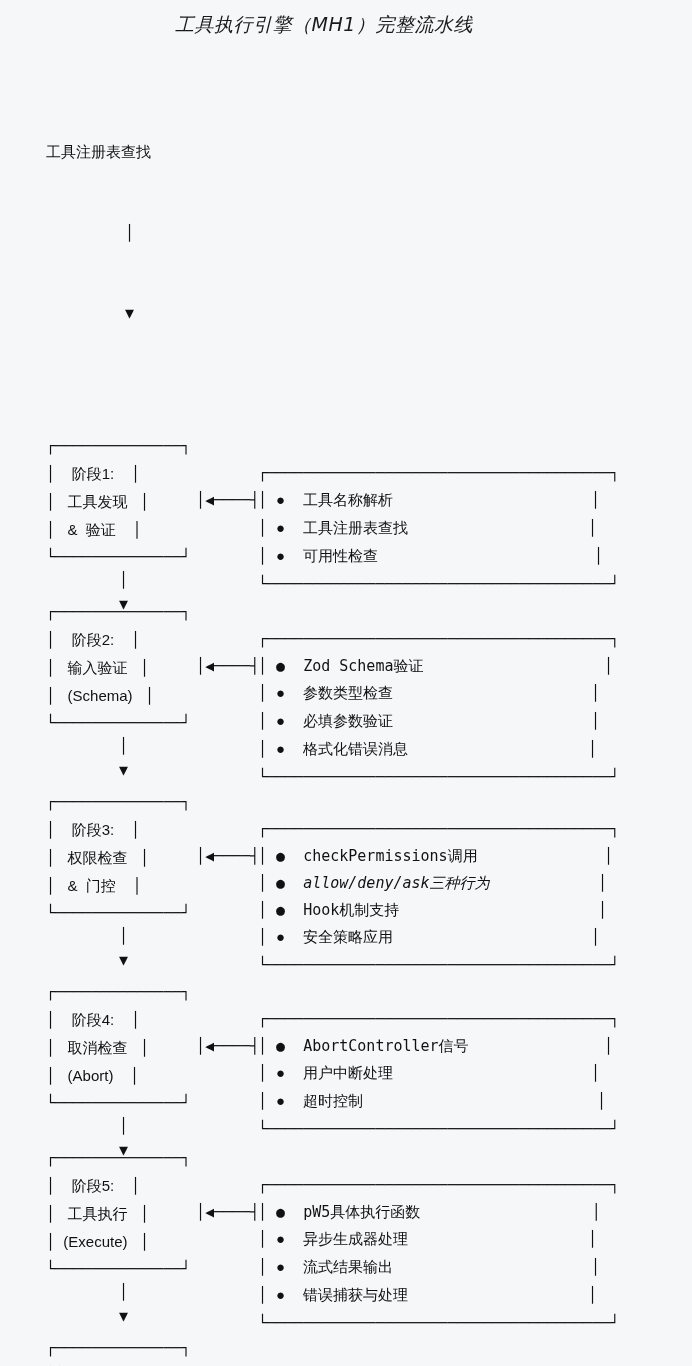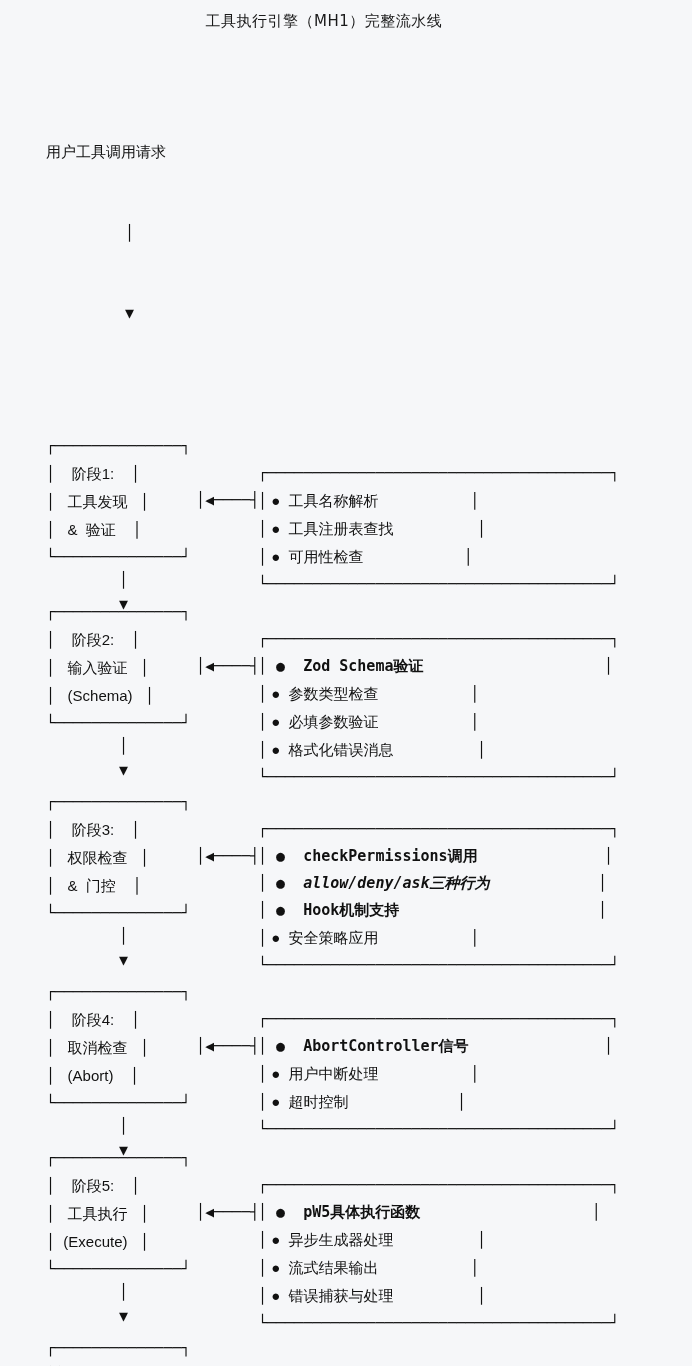--- a/index.html
+++ b/index.html
@@ -17,24 +17,25 @@
   }
 
   
   .title {
     position: absolute;
     top: 12px;
     left: 0;
     width: 648px;
     text-align: center;
     font-family: "DejaVu Sans", sans-serif;
-    font-size: 15px;
+    font-size: 19px;
     letter-spacing: 0.5px;
     color: #1a1a1a;
     white-space: pre;
+    font-style: italic;
   }
 
   
   .ascii {
     position: absolute;
     left: 46px;
     top: 58px;
     font-family: "DejaVu Sans Mono", monospace;
     font-size: 15px;
     line-height: 27px;
@@ -101,41 +102,41 @@
     position: absolute;
     left: 212px;
     top: 0;
     width: 400px;
   }
   .detail-line {
     white-space: pre;
     line-height: 27px;
     font-size: 15px;
   }
-  .detail-line .cjk { font-family: Liberation Sans, sans-serif; text-align: right; }
-  .detail-line .mono { font-family: "DejaVu Sans Mono", monospace; font-weight: bold; }
+  .detail-line .cjk { font-family: Liberation Mono, monospace; text-align: right; }
+  .detail-line .mono { font-family: "DejaVu Sans Mono", monospace; }
   .detail-line .ital { font-style: italic; }
 
   
   .down {
     position: absolute;
     left: 73px;
     white-space: pre;
     font-size: 15px;
     line-height: 24px;
   }
 </style>
 </head>
 <body>
 
 <div class="title">工具执行引擎（MH1）完整流水线</div>
 
 <div class="ascii">
 
-  <div class="entry-label">用户工具调用请求</div>
+  <div class="entry-label">工具注册表查找</div>
   <div class="conn">│</div>
   <div class="conn arrow">▼</div>
 
   
   <div id="stages-host"><div class="stage-row"><div class="stage-box"><div class="stage-line stage-top">┌──────────────┐</div><div class="stage-line stage-txt">│<span class="cjk">    阶段1:    </span>│</div><div class="stage-line stage-txt">│<span class="cjk">   工具发现   </span>│</div><div class="stage-line stage-txt">│<span class="cjk">   &amp;  验证    </span>│</div><div class="stage-line stage-bot">└──────────────┘</div></div><div class="link-arrow" style="top:54px">│◀────┤</div><div class="detail-box" style="top:27px"><div class="detail-line">┌──────────────────────────────────────┐</div><div class="detail-line">│<span class="cjk"> ●  工具名称解析                      </span>│</div><div class="detail-line">│<span class="cjk"> ●  工具注册表查找                    </span>│</div><div class="detail-line">│<span class="cjk"> ●  可用性检查                        </span>│</div><div class="detail-line">└──────────────────────────────────────┘</div></div><div class="down" style="top:135px">│
 ▼</div></div><div class="stage-row tall"><div class="stage-box"><div class="stage-line stage-top">┌──────────────┐</div><div class="stage-line stage-txt">│<span class="cjk">    阶段2:    </span>│</div><div class="stage-line stage-txt">│<span class="cjk">   输入验证   </span>│</div><div class="stage-line stage-txt">│<span class="cjk">   (Schema)   </span>│</div><div class="stage-line stage-bot">└──────────────┘</div></div><div class="link-arrow" style="top:54px">│◀────┤</div><div class="detail-box" style="top:27px"><div class="detail-line">┌──────────────────────────────────────┐</div><div class="detail-line">│<span class="mono"> ●  Zod Schema验证                    </span>│</div><div class="detail-line">│<span class="cjk"> ●  参数类型检查                      </span>│</div><div class="detail-line">│<span class="cjk"> ●  必填参数验证                      </span>│</div><div class="detail-line">│<span class="cjk"> ●  格式化错误消息                    </span>│</div><div class="detail-line">└──────────────────────────────────────┘</div></div><div class="down" style="top:135px">│
 ▼</div></div><div class="stage-row tall"><div class="stage-box"><div class="stage-line stage-top">┌──────────────┐</div><div class="stage-line stage-txt">│<span class="cjk">    阶段3:    </span>│</div><div class="stage-line stage-txt">│<span class="cjk">   权限检查   </span>│</div><div class="stage-line stage-txt">│<span class="cjk">   &amp;  门控    </span>│</div><div class="stage-line stage-bot">└──────────────┘</div></div><div class="link-arrow" style="top:54px">│◀────┤</div><div class="detail-box" style="top:27px"><div class="detail-line">┌──────────────────────────────────────┐</div><div class="detail-line">│<span class="mono"> ●  checkPermissions调用              </span>│</div><div class="detail-line">│<span class="mono ital"> ●  allow/deny/ask三种行为            </span>│</div><div class="detail-line">│<span class="mono"> ●  Hook机制支持                      </span>│</div><div class="detail-line">│<span class="cjk"> ●  安全策略应用                      </span>│</div><div class="detail-line">└──────────────────────────────────────┘</div></div><div class="down" style="top:135px">│
 ▼</div></div><div class="stage-row"><div class="stage-box"><div class="stage-line stage-top">┌──────────────┐</div><div class="stage-line stage-txt">│<span class="cjk">    阶段4:    </span>│</div><div class="stage-line stage-txt">│<span class="cjk">   取消检查   </span>│</div><div class="stage-line stage-txt">│<span class="cjk">   (Abort)    </span>│</div><div class="stage-line stage-bot">└──────────────┘</div></div><div class="link-arrow" style="top:54px">│◀────┤</div><div class="detail-box" style="top:27px"><div class="detail-line">┌──────────────────────────────────────┐</div><div class="detail-line">│<span class="mono"> ●  AbortController信号               </span>│</div><div class="detail-line">│<span class="cjk"> ●  用户中断处理                      </span>│</div><div class="detail-line">│<span class="cjk"> ●  超时控制                          </span>│</div><div class="detail-line">└──────────────────────────────────────┘</div></div><div class="down" style="top:135px">│
 ▼</div></div><div class="stage-row tall"><div class="stage-box"><div class="stage-line stage-top">┌──────────────┐</div><div class="stage-line stage-txt">│<span class="cjk">    阶段5:    </span>│</div><div class="stage-line stage-txt">│<span class="cjk">   工具执行   </span>│</div><div class="stage-line stage-txt">│<span class="cjk">  (Execute)   </span>│</div><div class="stage-line stage-bot">└──────────────┘</div></div><div class="link-arrow" style="top:54px">│◀────┤</div><div class="detail-box" style="top:27px"><div class="detail-line">┌──────────────────────────────────────┐</div><div class="detail-line">│<span class="mono"> ●  pW5具体执行函数                   </span>│</div><div class="detail-line">│<span class="cjk"> ●  异步生成器处理                    </span>│</div><div class="detail-line">│<span class="cjk"> ●  流式结果输出                      </span>│</div><div class="detail-line">│<span class="cjk"> ●  错误捕获与处理                    </span>│</div><div class="detail-line">└──────────────────────────────────────┘</div></div><div class="down" style="top:135px">│
 ▼</div></div><div class="stage-row tall"><div class="stage-box"><div class="stage-line stage-top">┌──────────────┐</div><div class="stage-line stage-txt">││</div></div><div class="detail-box" style="top:27px"><div class="detail-line">┌──────────────────────────────────────┐</div></div></div></div>

